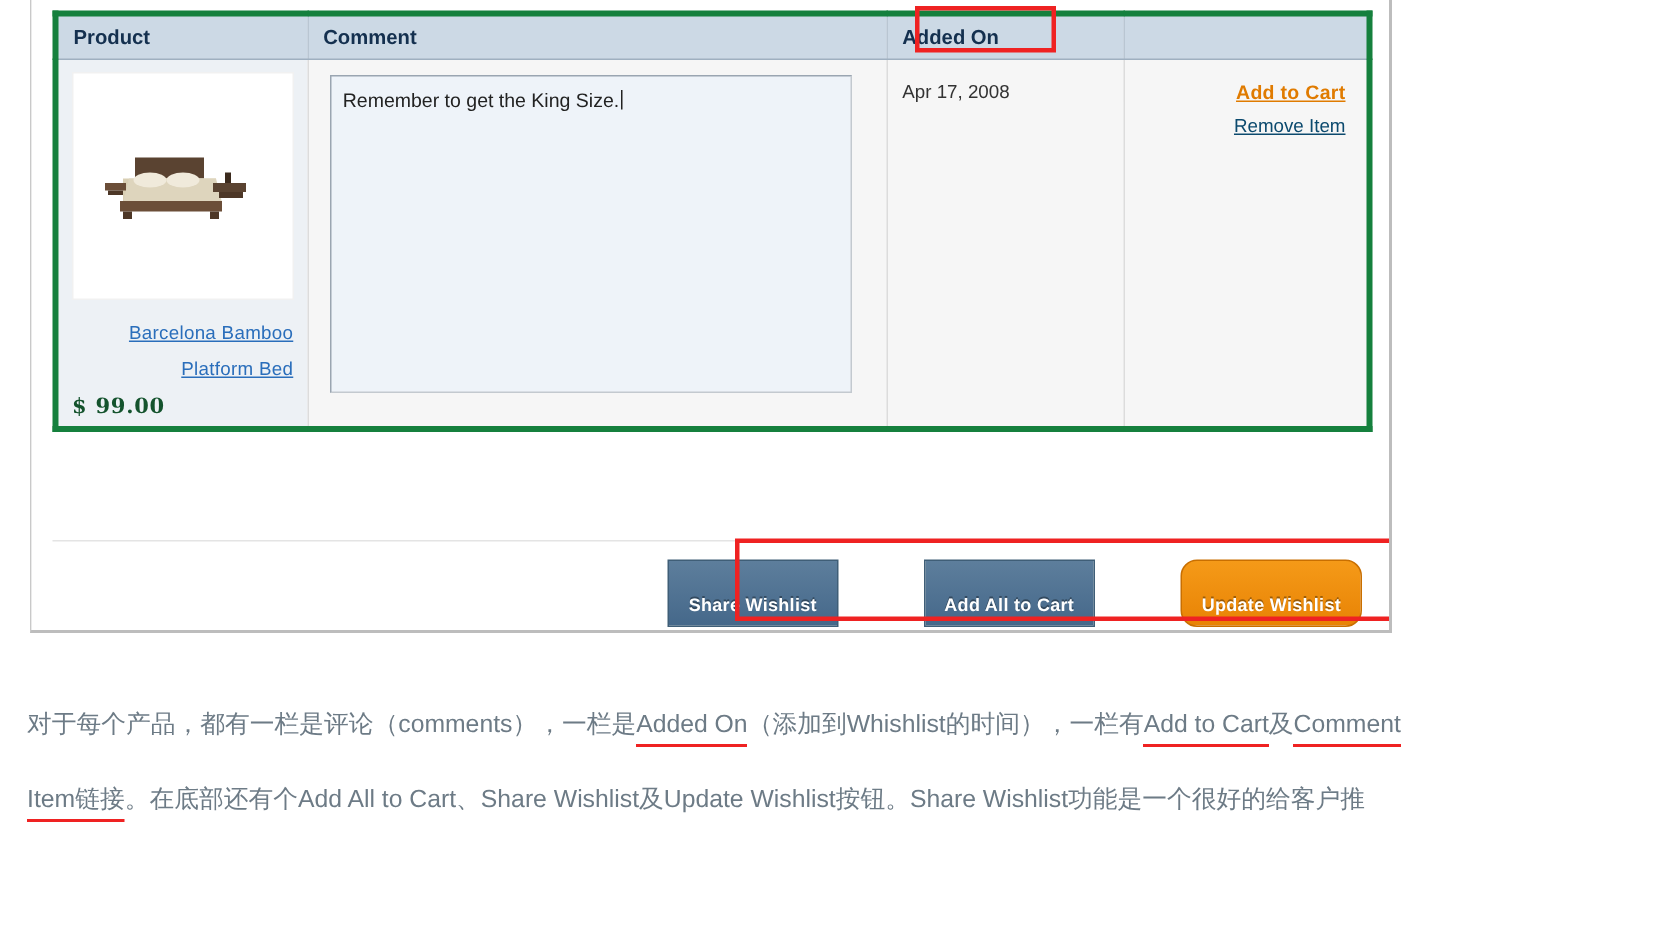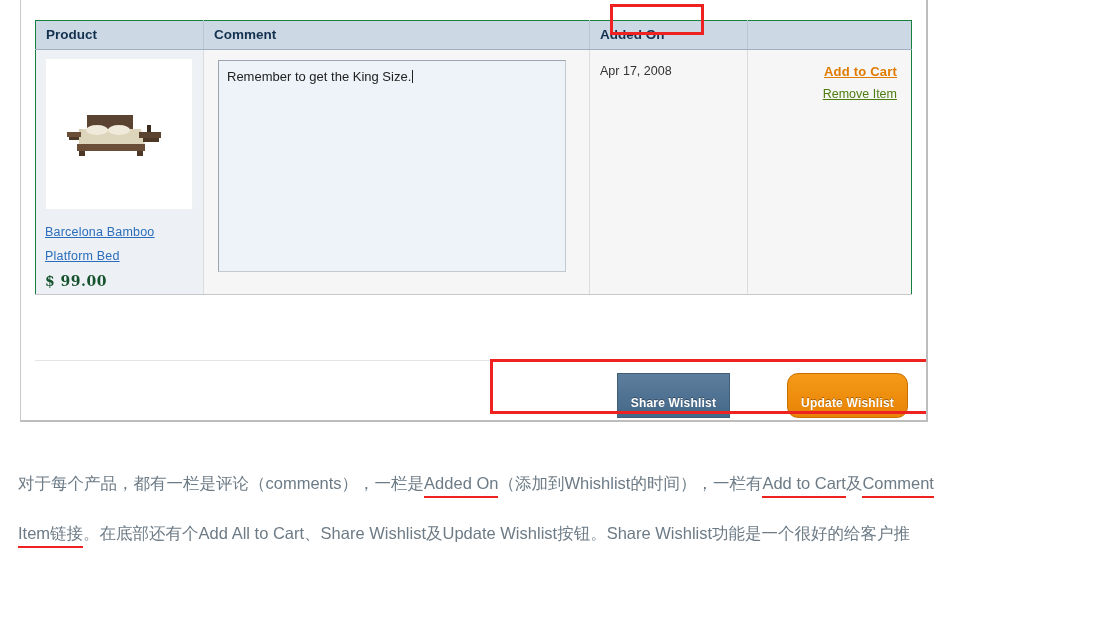--- a/index.html
+++ b/index.html
@@ -24,22 +24,21 @@
   }
   .shot-inner{position:absolute;left:0;top:0;right:0;bottom:0;background:#fff;}
 
   
   .wl-table{
     position:absolute;left:14px;top:12px;
     width:876px;
     border-collapse:collapse;
     table-layout:fixed;
     background:#fff;
-    border:1px solid #15803d;
-    margin-top:13px;
+    border:4px solid #15803d;
   }
   .wl-table th{
     background:#ccd9e5;
     color:#14304f;
     font-size:13.5px;
     font-weight:bold;
     text-align:left;
     padding:6px 10px 7px 10px;
     border-right:1px solid #b9c6d2;
     border-bottom:1px solid #9fb0c0;
@@ -80,20 +79,21 @@
     transform:translate(-50%,-50%);
     width:108px;height:46px;
   }
   .prod-link{
     display:block;
     color:#2a6ebb;
     font-size:12.5px;
     line-height:24px;
     text-decoration:underline;
     letter-spacing:.2px;
+    text-align:right;
   }
   .prod-price{
     color:#14532d;
     font-weight:bold;
     font-size:14px;
     font-family:"DejaVu Serif", serif;
     margin-top:5px;
     letter-spacing:.5px;
   }
 
@@ -124,21 +124,21 @@
   .added-cell{padding:14px 0 0 10px;background:#f6f6f6;}
   .added-date{font-size:12.5px;color:#333;}
 
   
   .actions-cell{padding:14px 14px 0 0;background:#f6f6f6;text-align:right;}
   .act-cart{
     display:block;color:#e07b00;font-weight:bold;font-size:13px;
     text-decoration:underline;letter-spacing:.2px;margin-bottom:8px;
   }
   .act-remove{
-    display:block;color:#4d7c0f;font-size:12.5px;text-decoration:underline;
+    display:block;color:#0c4a6e;font-size:12.5px;text-decoration:underline;
   }
 
   
   .divider{
     position:absolute;left:14px;top:365px;width:876px;height:1px;
     background:#e4e4e4;
   }
   .btn-row{
     position:absolute;right:18px;top:378px;
     display:flex;gap:9px;align-items:center;
@@ -253,20 +253,21 @@
             </td>
 
           </tr>
         </tbody>
       </table>
 
       <div class="divider"></div>
 
       <div class="btn-row">
         <button class="btn">Share Wishlist</button>
+        <button class="btn">Add All to Cart</button>
         <button class="btn primary">Update Wishlist</button>
       </div>
 
     </div>
 
     <div class="anno" id="anno-added"></div>
     <div class="anno" id="anno-buttons"></div>
   </div>
 
   <div class="caption">

